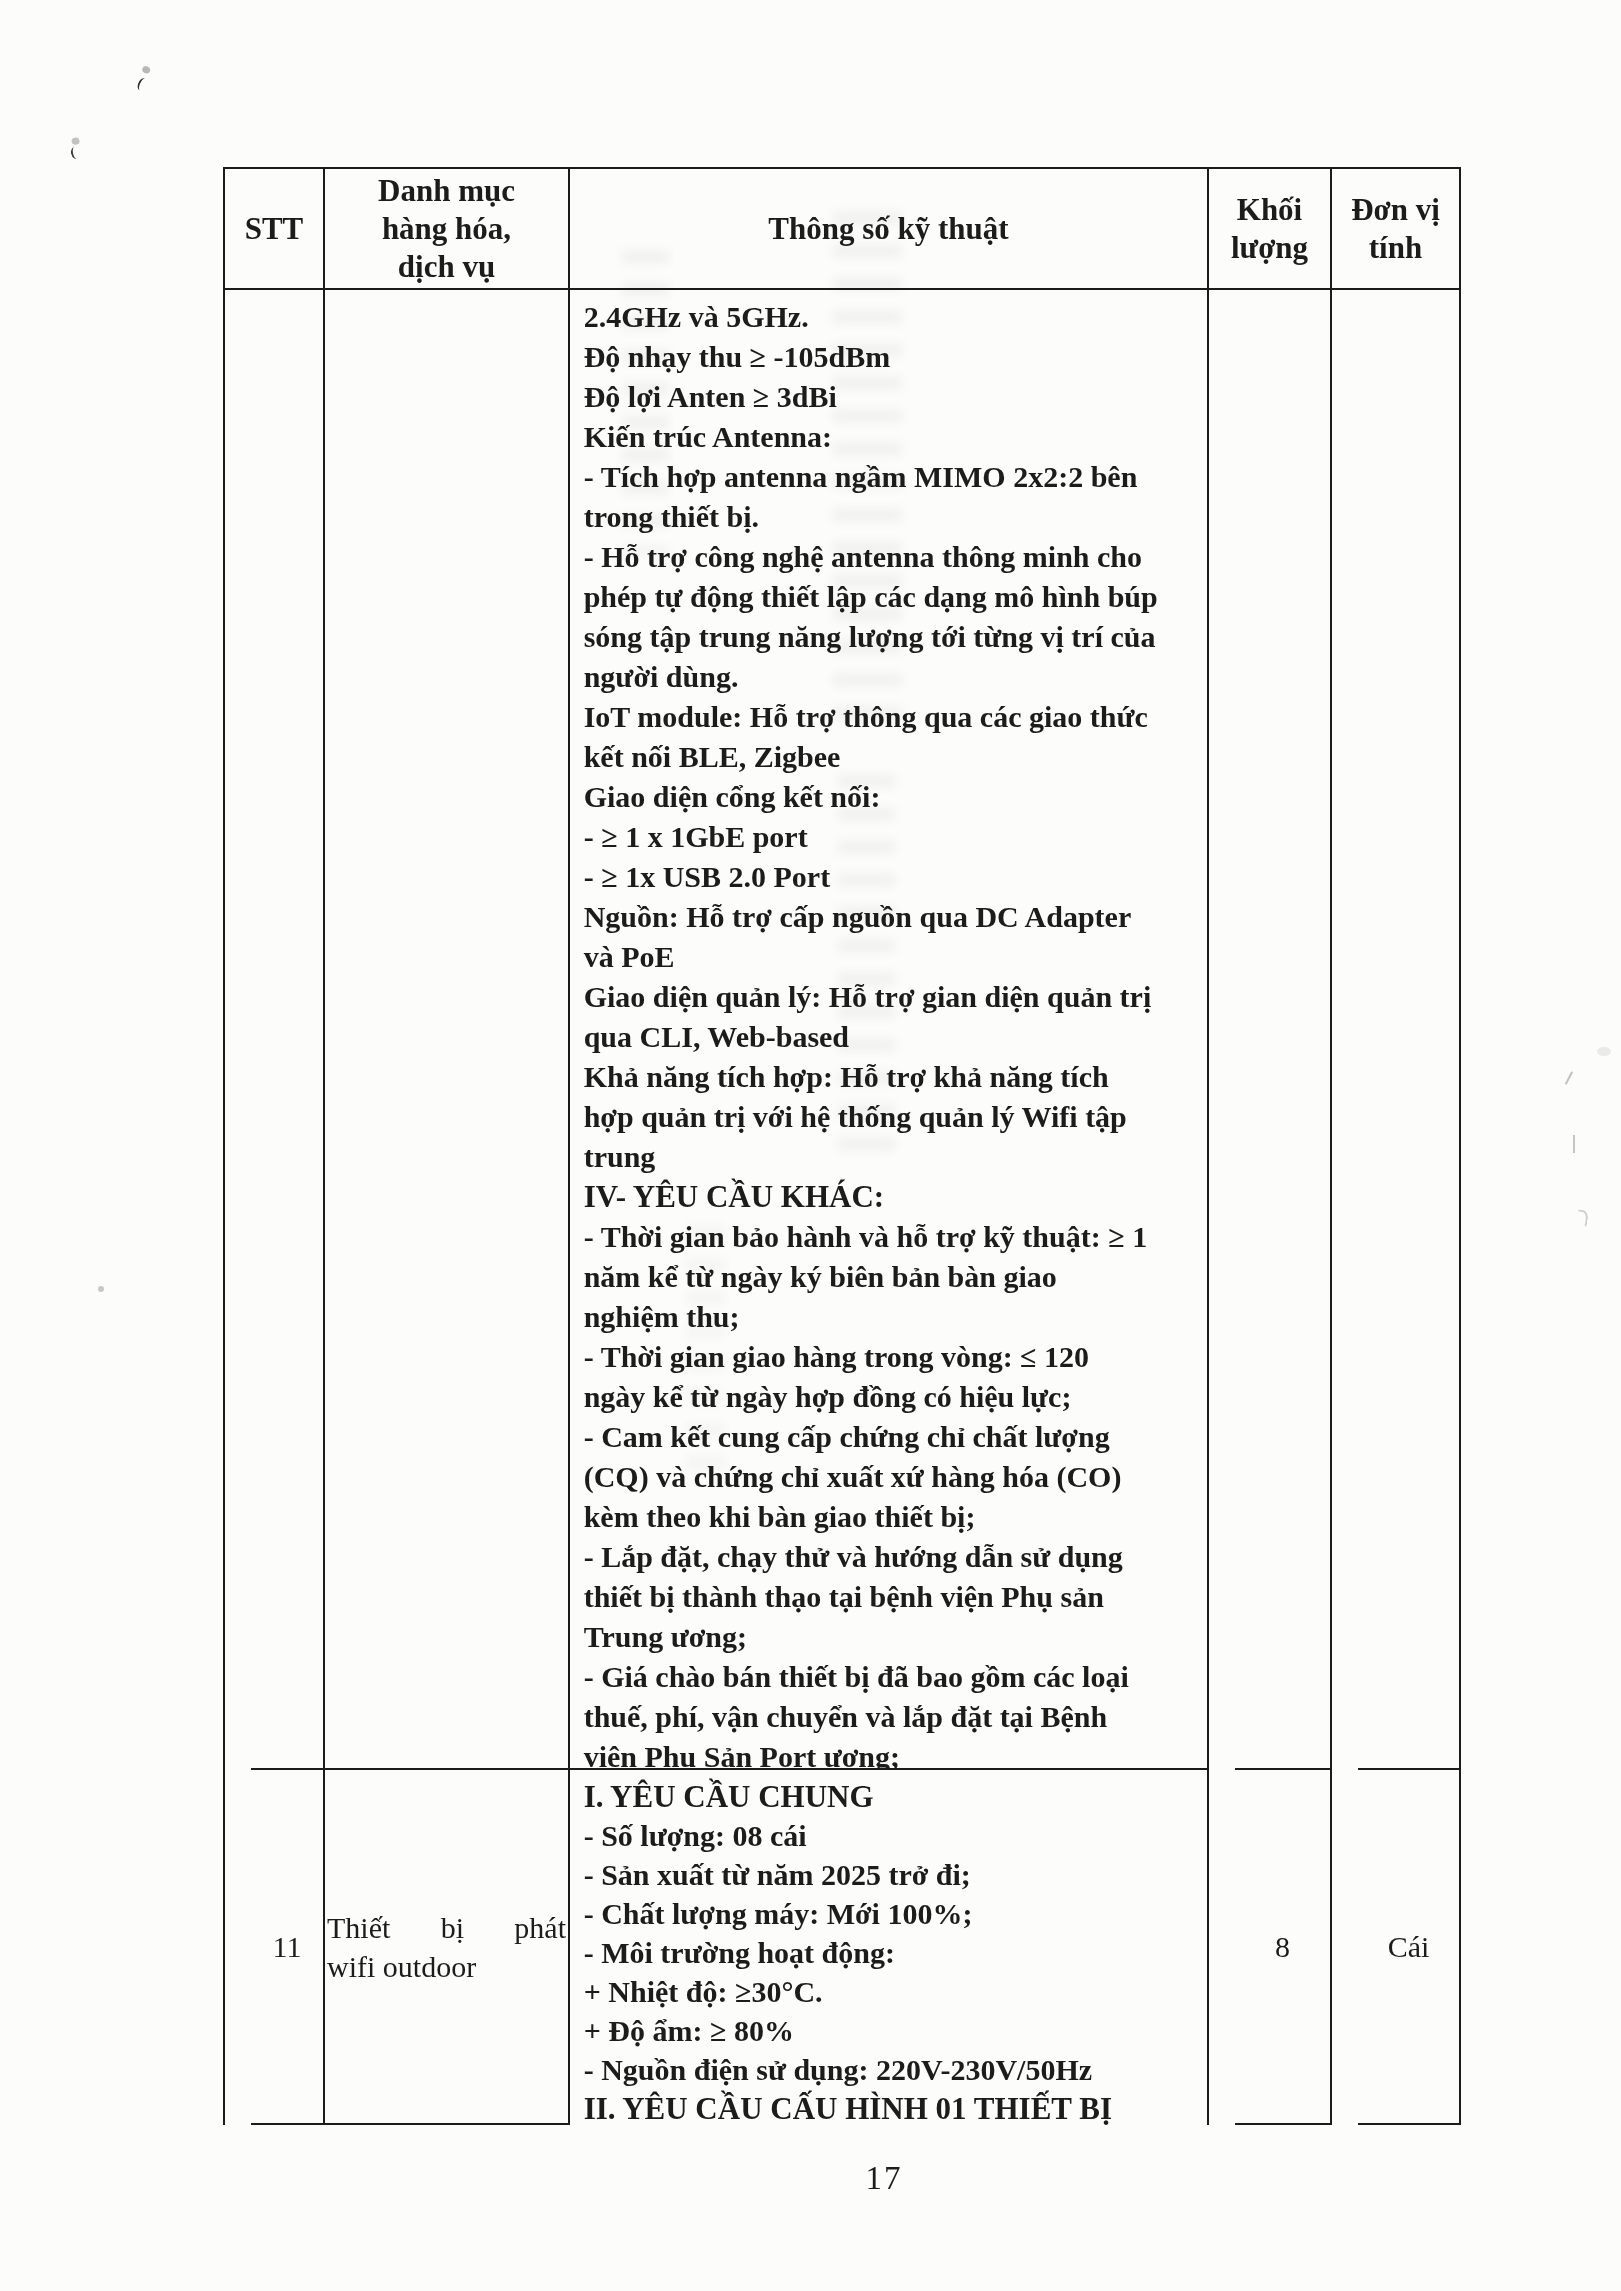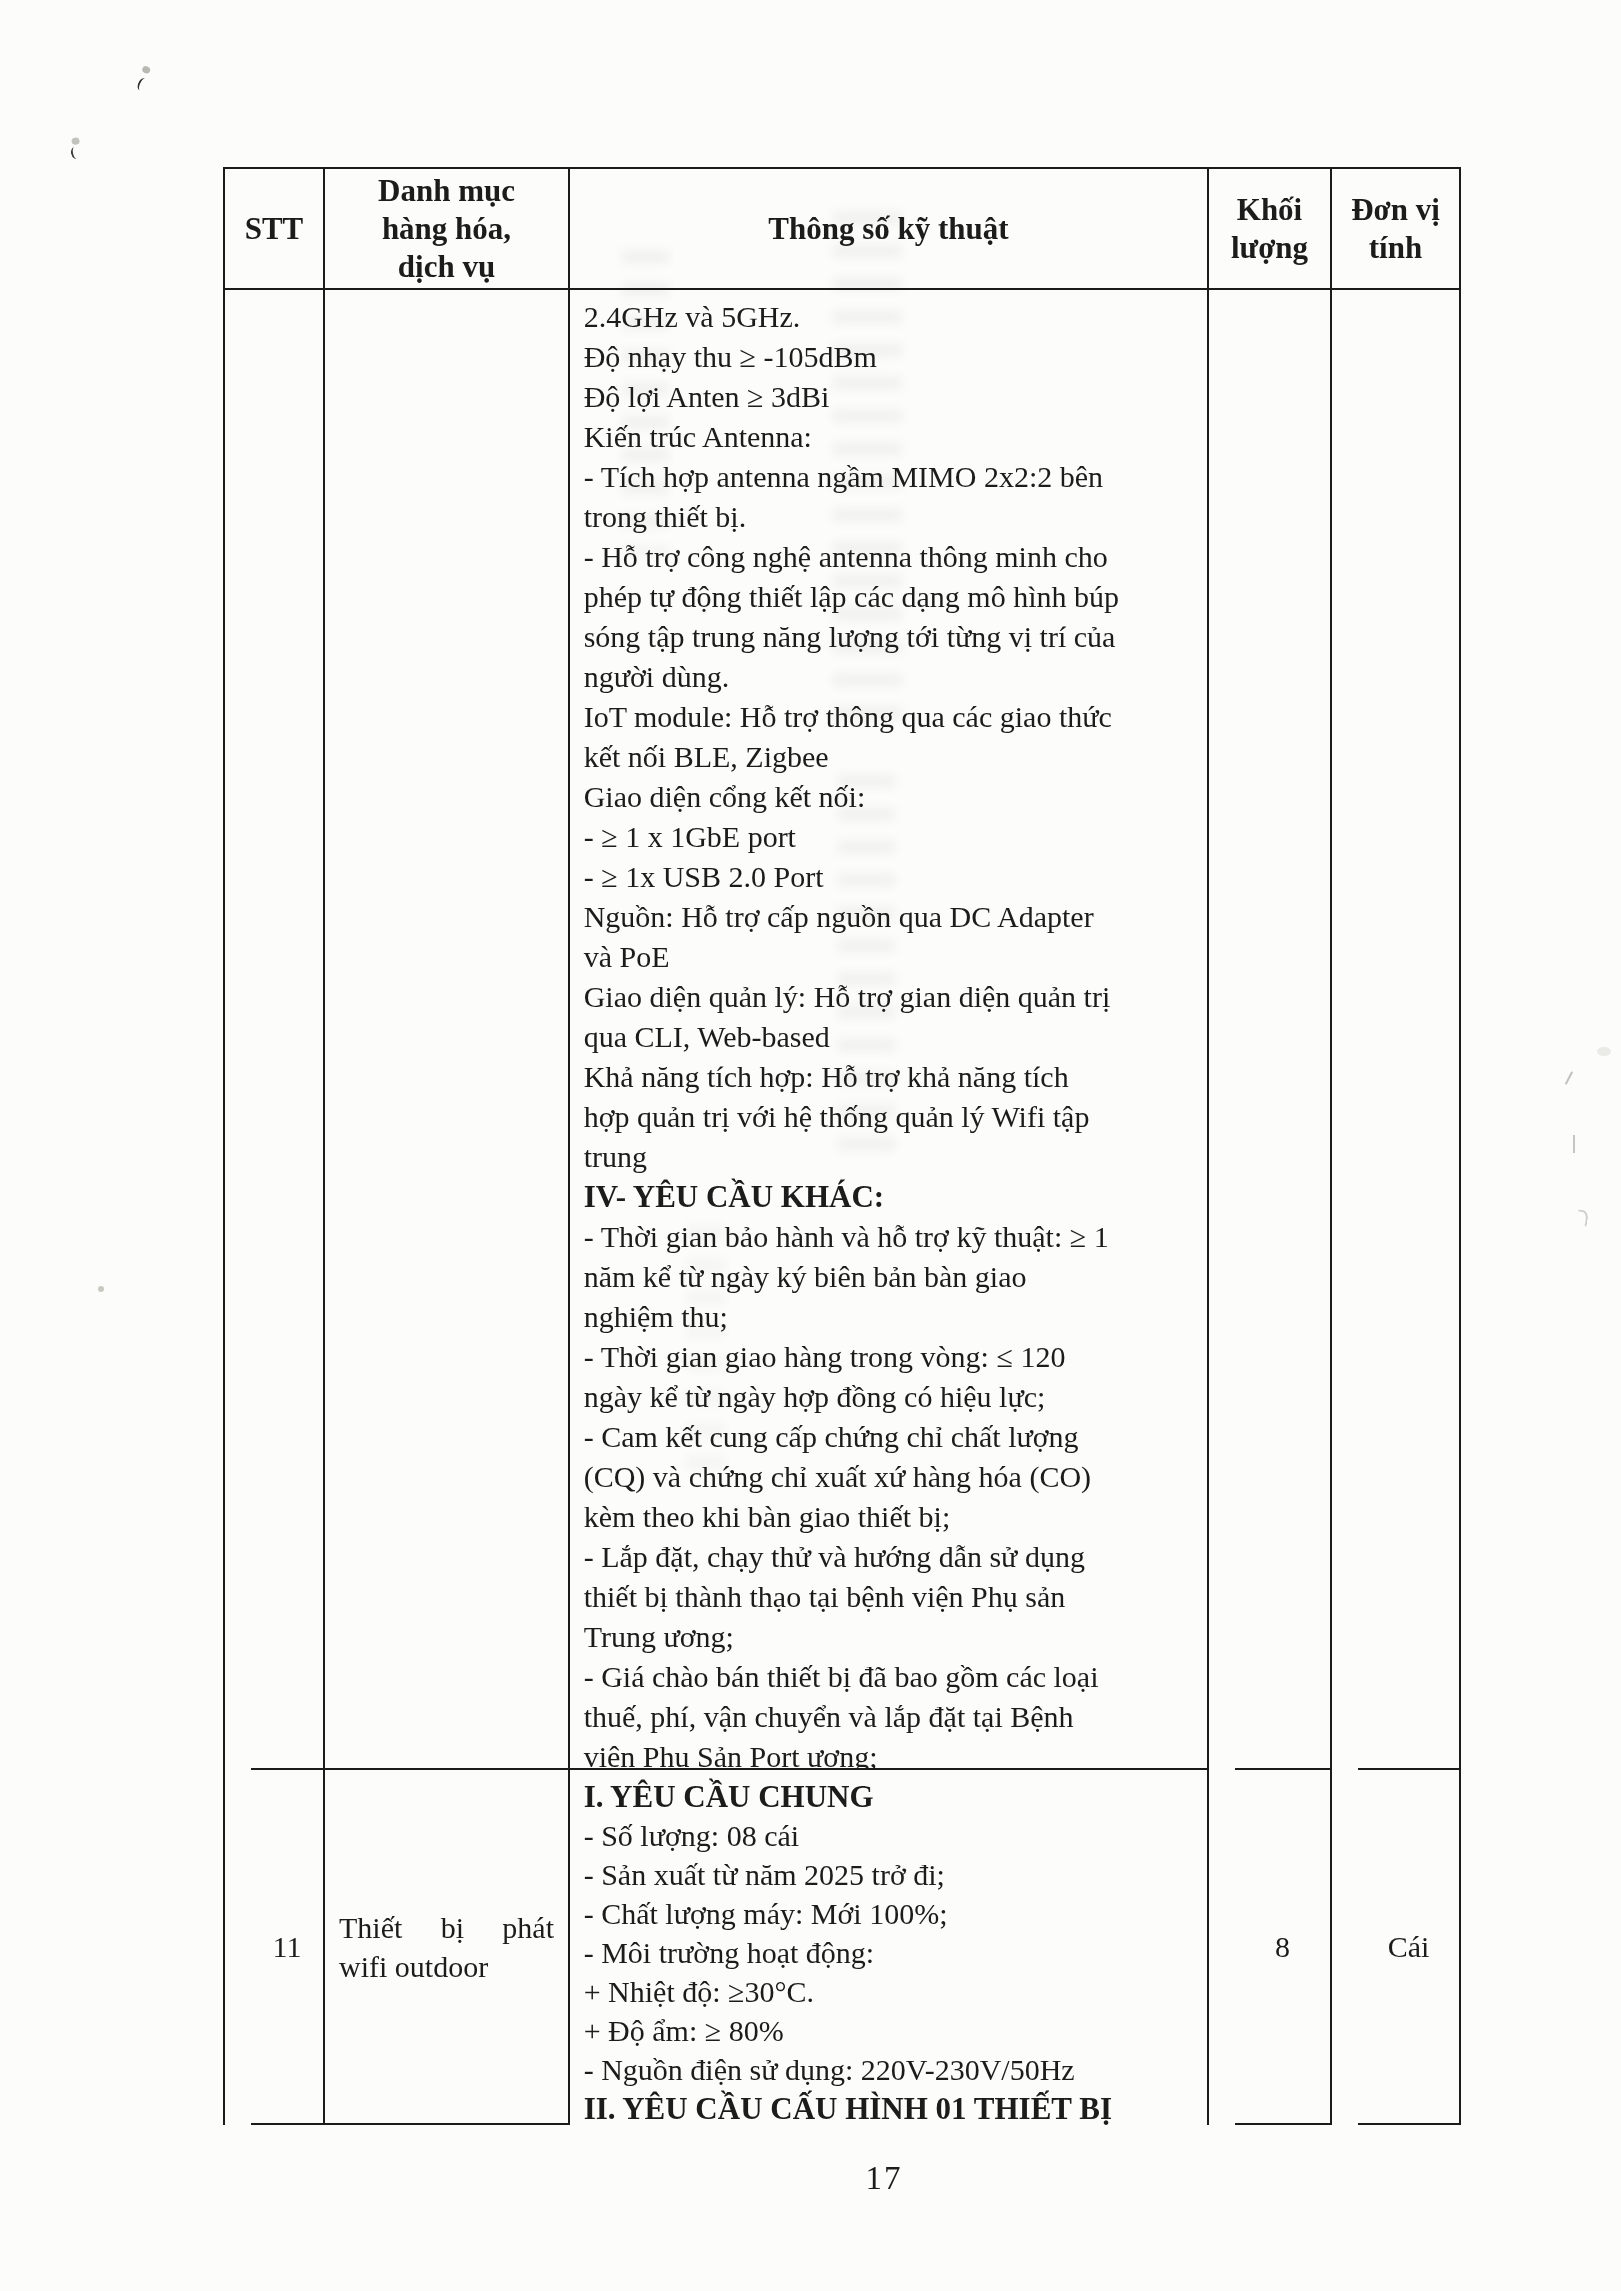--- a/index.html
+++ b/index.html
@@ -34,28 +34,28 @@
     text-align:center;white-space:pre-line;
   }
   .ccell{
     display:flex;align-items:center;justify-content:center;
     font-size:30px;
     margin-left:26px;
   }
   .catcell{
     display:flex;flex-direction:column;justify-content:center;
     font-size:30px;line-height:39px;
-    padding:0 14px;
+    padding:0 2px;
   }
   .cat-line-just{text-align:justify;text-align-last:justify;}
   .speccell{
     font-size:30px;
     padding:6.9px 9.8px 0 13.7px;
   }
-  .speccell .spec-line{white-space:nowrap;}
+  .speccell .spec-line{white-space:nowrap;font-weight:bold;}
   .r10 .spec-line{line-height:40px;}
   .r11 .spec-line{line-height:39px;}
   .spec-line.bold{font-weight:bold;font-size:31px;}
   
   .page-number{
     position:absolute;left:825px;top:2160px;width:118px;
     font-size:33px;text-align:center;letter-spacing:2px;
   }
   
   .speck{position:absolute;}

